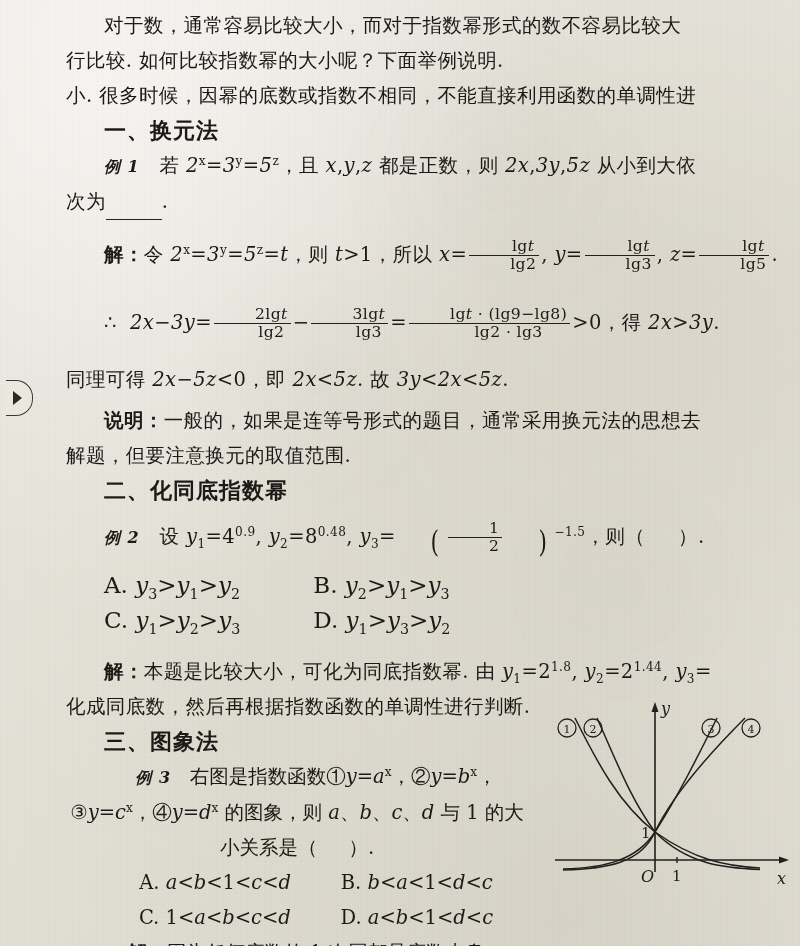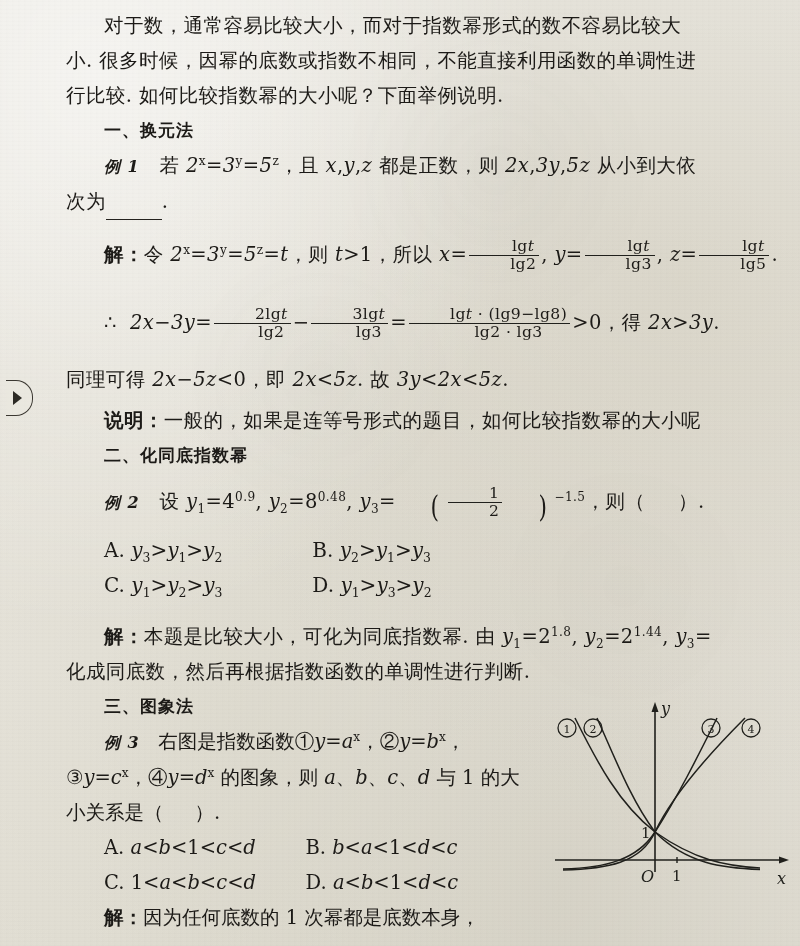--- a/index.html
+++ b/index.html
@@ -85,21 +85,21 @@
     margin: 0;
     font-size: 19.5px;
     line-height: 35px;
     letter-spacing: 0.4px;
     white-space: nowrap;
   }
   p.ind { text-indent: 38px; }
 
   .sec {
     font-weight: bold;
-    font-size: 17px;
+    font-size: 22px;
     line-height: 35px;
     margin: 0;
     text-indent: 38px;
     letter-spacing: 1px;
   }
   .exlabel {
     font-weight: bold;
     font-style: italic;
     font-size: 16px;
     letter-spacing: 1px;
@@ -126,61 +126,61 @@
   .paren-big {
     display: inline-block;
     font-size: 1.55em;
     vertical-align: -0.28em;
     font-style: normal;
     transform: scaleX(0.72);
   }
 
   .choices {
     position: relative;
-    font-size: 20px;
+    font-size: 23px;
     line-height: 35px;
     white-space: nowrap;
   }
   .choices .c1 { display: inline-block; width: 240px; text-indent: 38px; }
   .choices .c2 { display: inline-block; }
 
   
   .figure {
     position: absolute;
     right: 16px;
     top: 700px;
     width: 245px;
     height: 195px;
   }
   .wrapbox {
     float: right;
     width: 250px;
     height: 185px;
     shape-outside: inset(0);
   }
-  .tight { line-height: 35px; font-size: 19.5px; margin: 0; }
+  .tight { line-height: 35px; font-size: 19.5px; margin: 0; text-align: center; }
 </style>
 </head>
 <body>
 
 <div class="paper"></div>
 <div class="grain"></div>
 <div class="bleed"></div>
 
 <div class="content">
 
   <div class="gutter-tab">
     <div class="tri"></div>
   </div>
 
   <div class="col">
 
     <p class="line ind">对于数，通常容易比较大小，而对于指数幂形式的数不容易比较大</p>
+    <p class="line">行比较. 如何比较指数幂的大小呢？下面举例说明.</p>
     <p class="line">小. 很多时候，因幂的底数或指数不相同，不能直接利用函数的单调性进</p>
-    <p class="line">行比较. 如何比较指数幂的大小呢？下面举例说明.</p>
 
     <p class="sec">一、换元法</p>
 
     <p class="line" style="text-indent:38px;">
       <span class="exlabel">例 1</span>
       &nbsp;&nbsp;若 <span class="m">2<sup class="s m">x</sup></span>=<span class="m">3<sup class="s m">y</sup></span>=<span class="m">5<sup class="s m">z</sup></span>，且 <span class="m">x</span>,<span class="m">y</span>,<span class="m">z</span> 都是正数，则 <span class="m">2x</span>,<span class="m">3y</span>,<span class="m">5z</span> 从小到大依
     </p>
     <p class="line">次为<span style="border-bottom:1.5px solid #24221e; display:inline-block; width:56px;">&nbsp;</span>.</p>
 
     <p class="line" style="text-indent:38px; margin-top:6px;">
@@ -190,22 +190,23 @@
       <span class="m">z</span>=<span class="frac"><span class="num">lg<span class="m">t</span></span><span class="den">lg5</span></span>.
     </p>
     <p class="line" style="text-indent:38px; margin-top:8px;">
       ∴&nbsp;&nbsp;<span class="m">2x</span>−<span class="m">3y</span>=<span class="frac"><span class="num">2lg<span class="m">t</span></span><span class="den">lg2</span></span>−<span class="frac"><span class="num">3lg<span class="m">t</span></span><span class="den">lg3</span></span>=<span class="frac"><span class="num">lg<span class="m">t</span>&nbsp;·&nbsp;(lg9−lg8)</span><span class="den">lg2&nbsp;·&nbsp;lg3</span></span>&gt;0，得 <span class="m">2x</span>&gt;<span class="m">3y</span>.
     </p>
     <p class="line" style="margin-top:8px;">
       同理可得 <span class="m">2x</span>−<span class="m">5z</span>&lt;0，即 <span class="m">2x</span>&lt;<span class="m">5z</span>. 故 <span class="m">3y</span>&lt;<span class="m">2x</span>&lt;<span class="m">5z</span>.
     </p>
 
     <p class="line" style="text-indent:38px; margin-top:6px;">
-      <span class="b">说明：</span><span>一般的，如果是连等号形式的题目，如何比较指数幂的大小呢</span>
-    </p>
+      <span class="b">说明：</span><span>一般的，如果是连等号形式的题目，通常采用换元法的思想去</span>
+    </p>
+    <p class="line">解题，但要注意换元的取值范围.</p>
 
     <p class="sec">二、化同底指数幂</p>
 
     <p class="line" style="text-indent:38px;">
       <span class="exlabel">例 2</span>
       &nbsp;&nbsp;设 <span class="m">y<sub class="sb">1</sub></span>=4<sup class="s">0.9</sup>,
       <span class="m">y<sub class="sb">2</sub></span>=8<sup class="s">0.48</sup>,
       <span class="m">y<sub class="sb">3</sub></span>=<span class="paren-big">(</span><span class="frac"><span class="num">1</span><span class="den">2</span></span><span class="paren-big">)</span><sup class="s">−1.5</sup>，则（&nbsp;&nbsp;&nbsp;&nbsp;&nbsp;）.
     </p>
 

